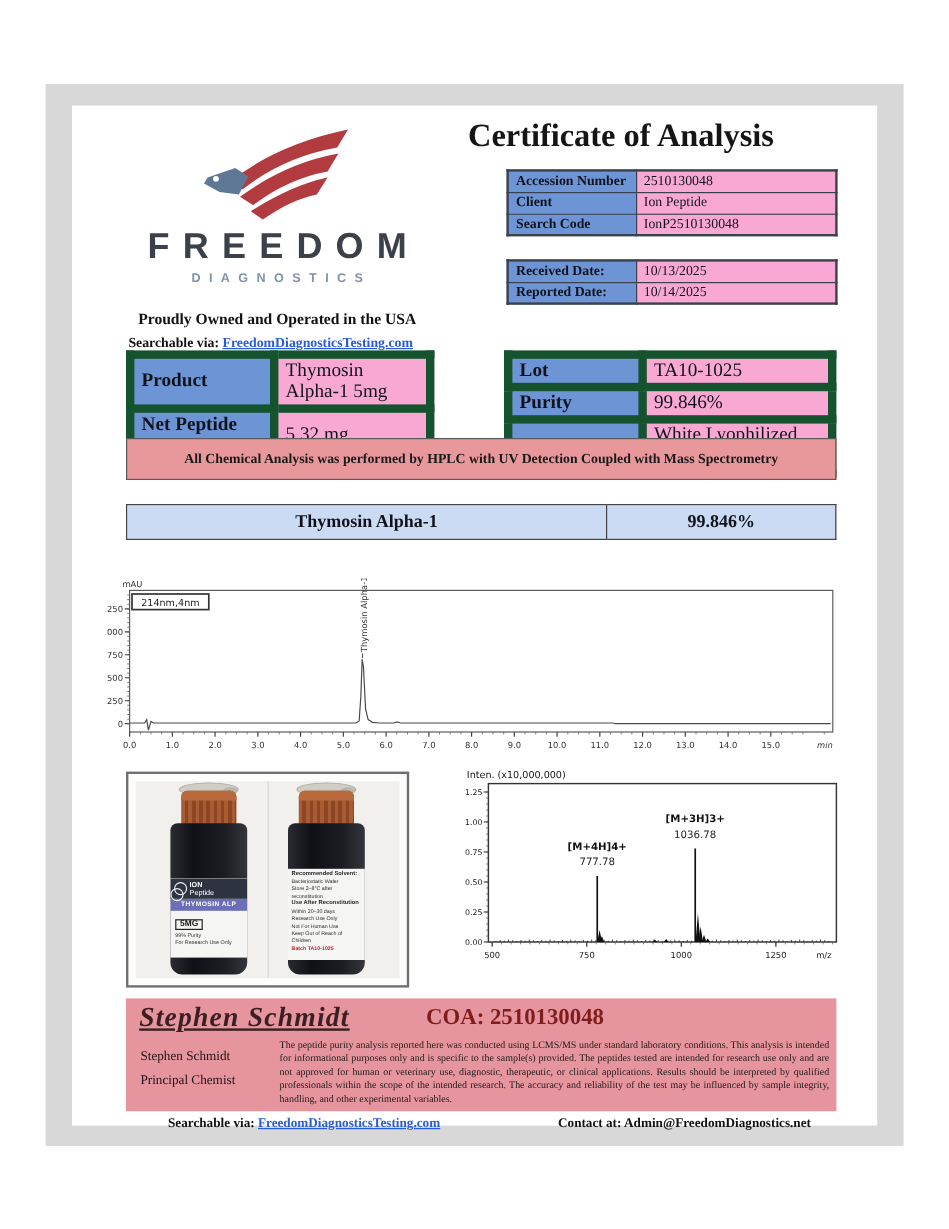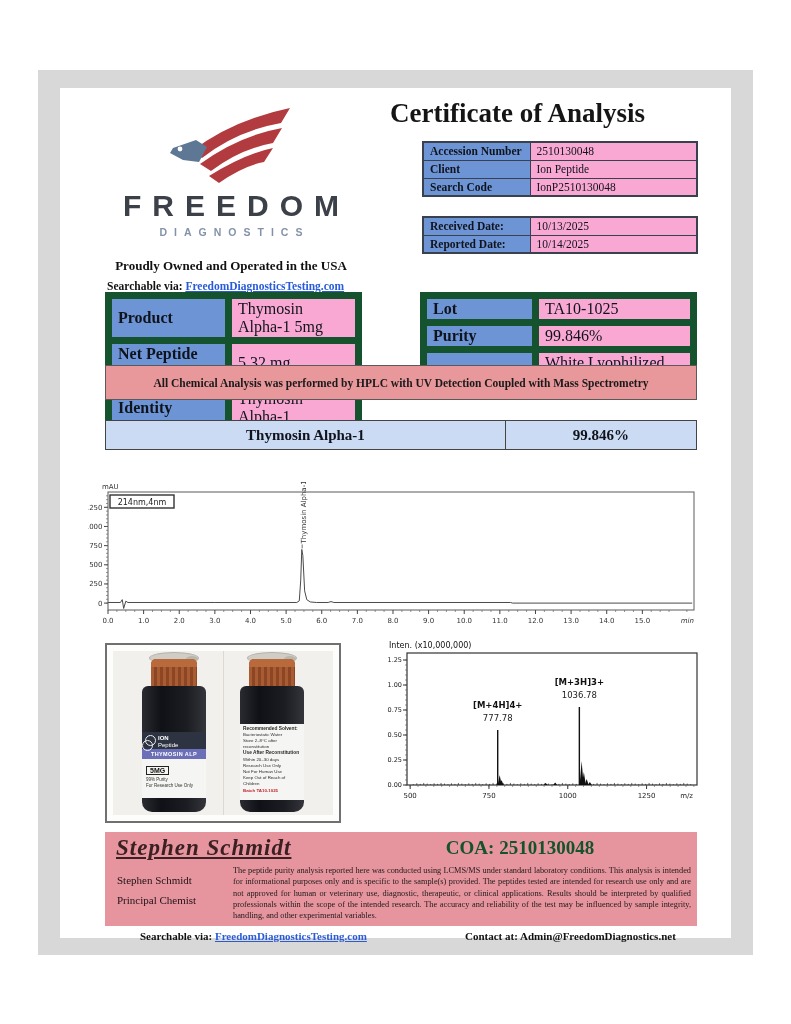--- a/index.html
+++ b/index.html
@@ -67,21 +67,21 @@
   .lab-small { font-family:"Liberation Sans",sans-serif; font-size:4.5px; color:#333; padding-left:4px; line-height:1.25; }
   .back-line { font-family:"Liberation Sans",sans-serif; font-size:4.4px; color:#2a2a2a; line-height:1.35; }
   .back-line.b { font-weight:bold; font-size:4.8px; }
   .back-line.red { color:#c0242c; font-weight:bold; margin-top:2px; }
 
   
   .sig-box { position:absolute; left:45px; top:744px; width:592px; height:94px; background:#e6949d; }
   .sig-script { position:absolute; left:11px; top:3px; font-style:italic; font-weight:600; font-size:23px; color:#3a2023; text-decoration:underline; letter-spacing:1px; }
   .sig-name { position:absolute; left:12px; top:42px; font-size:11px; color:#201317; }
   .sig-title { position:absolute; left:12px; top:62px; font-size:11px; color:#201317; }
-  .sig-coa { position:absolute; left:250px; top:5px; width:330px; text-align:center; font-size:19px; font-weight:bold; color:#14532d;font-family:Liberation Serif, serif; }
+  .sig-coa { position:absolute; left:250px; top:5px; width:330px; text-align:left; font-size:19px; font-weight:bold; color:#7f1d1d;font-family:Liberation Serif, serif; }
   .sig-disc { position:absolute; left:128px; top:33px; width:458px; font-size:8.3px; line-height:1.36; color:#201a1a; text-align:justify; }
 
   .footer { position:absolute; top:842px; width:100%; font-size:11px; font-weight:bold; color:#111; }
   .footer .f-left { position:absolute; left:80px; }
   .footer .f-right { position:absolute; left:405px; }
   svg text { font-family:"DejaVu Sans", sans-serif; }
 </style>
 </head>
 <body>
 
@@ -141,24 +141,20 @@
 
     <table class="prod" id="prod-left">
       <tbody>
           <tr>
         <td class="lbl">Product</td>
         <td class="val">Thymosin Alpha-1 5mg</td>
           </tr>
       <tr>
         <td class="lbl">Net Peptide Content</td>
         <td class="val">5.32 mg</td>
-          </tr>
-      <tr>
-        <td class="lbl">Identity</td>
-        <td class="val">Thymosin Alpha-1</td>
           </tr>
     </tbody>
       </table>
 
     <table class="prod" id="prod-right">
       <tbody>
           <tr>
         <td class="lbl">Lot</td>
         <td class="val">TA10-1025</td>
           </tr>

